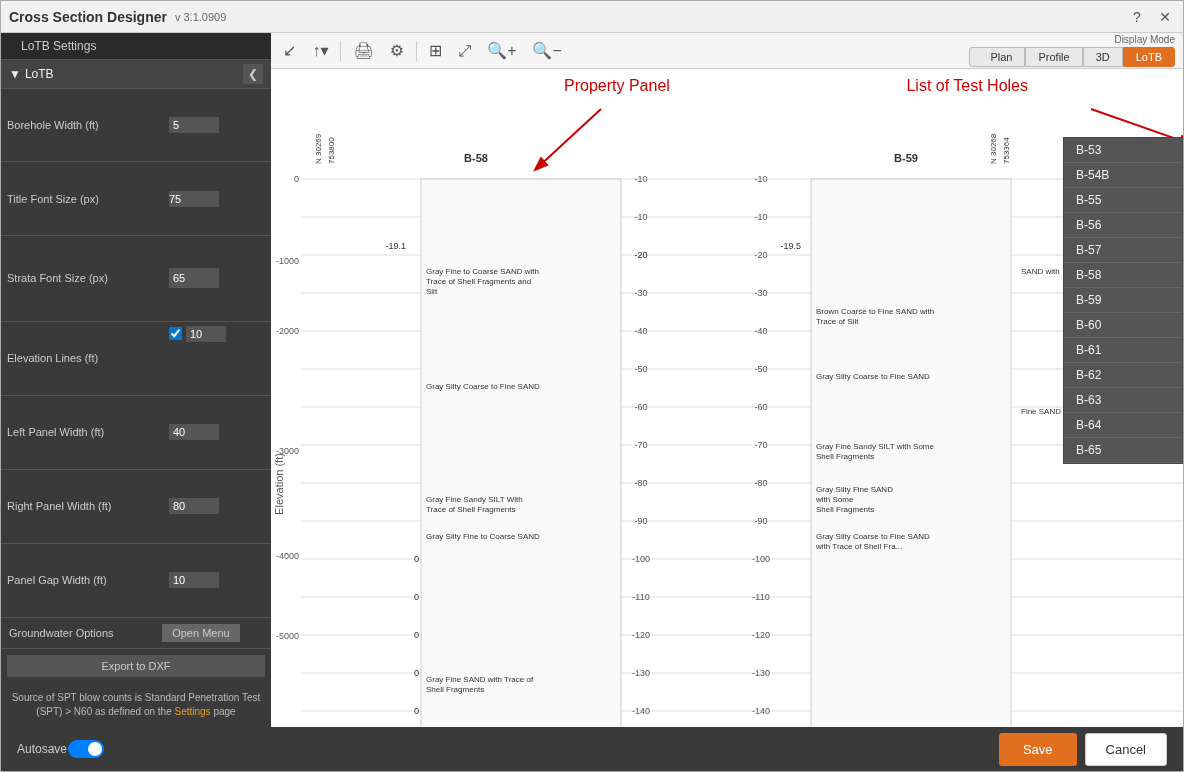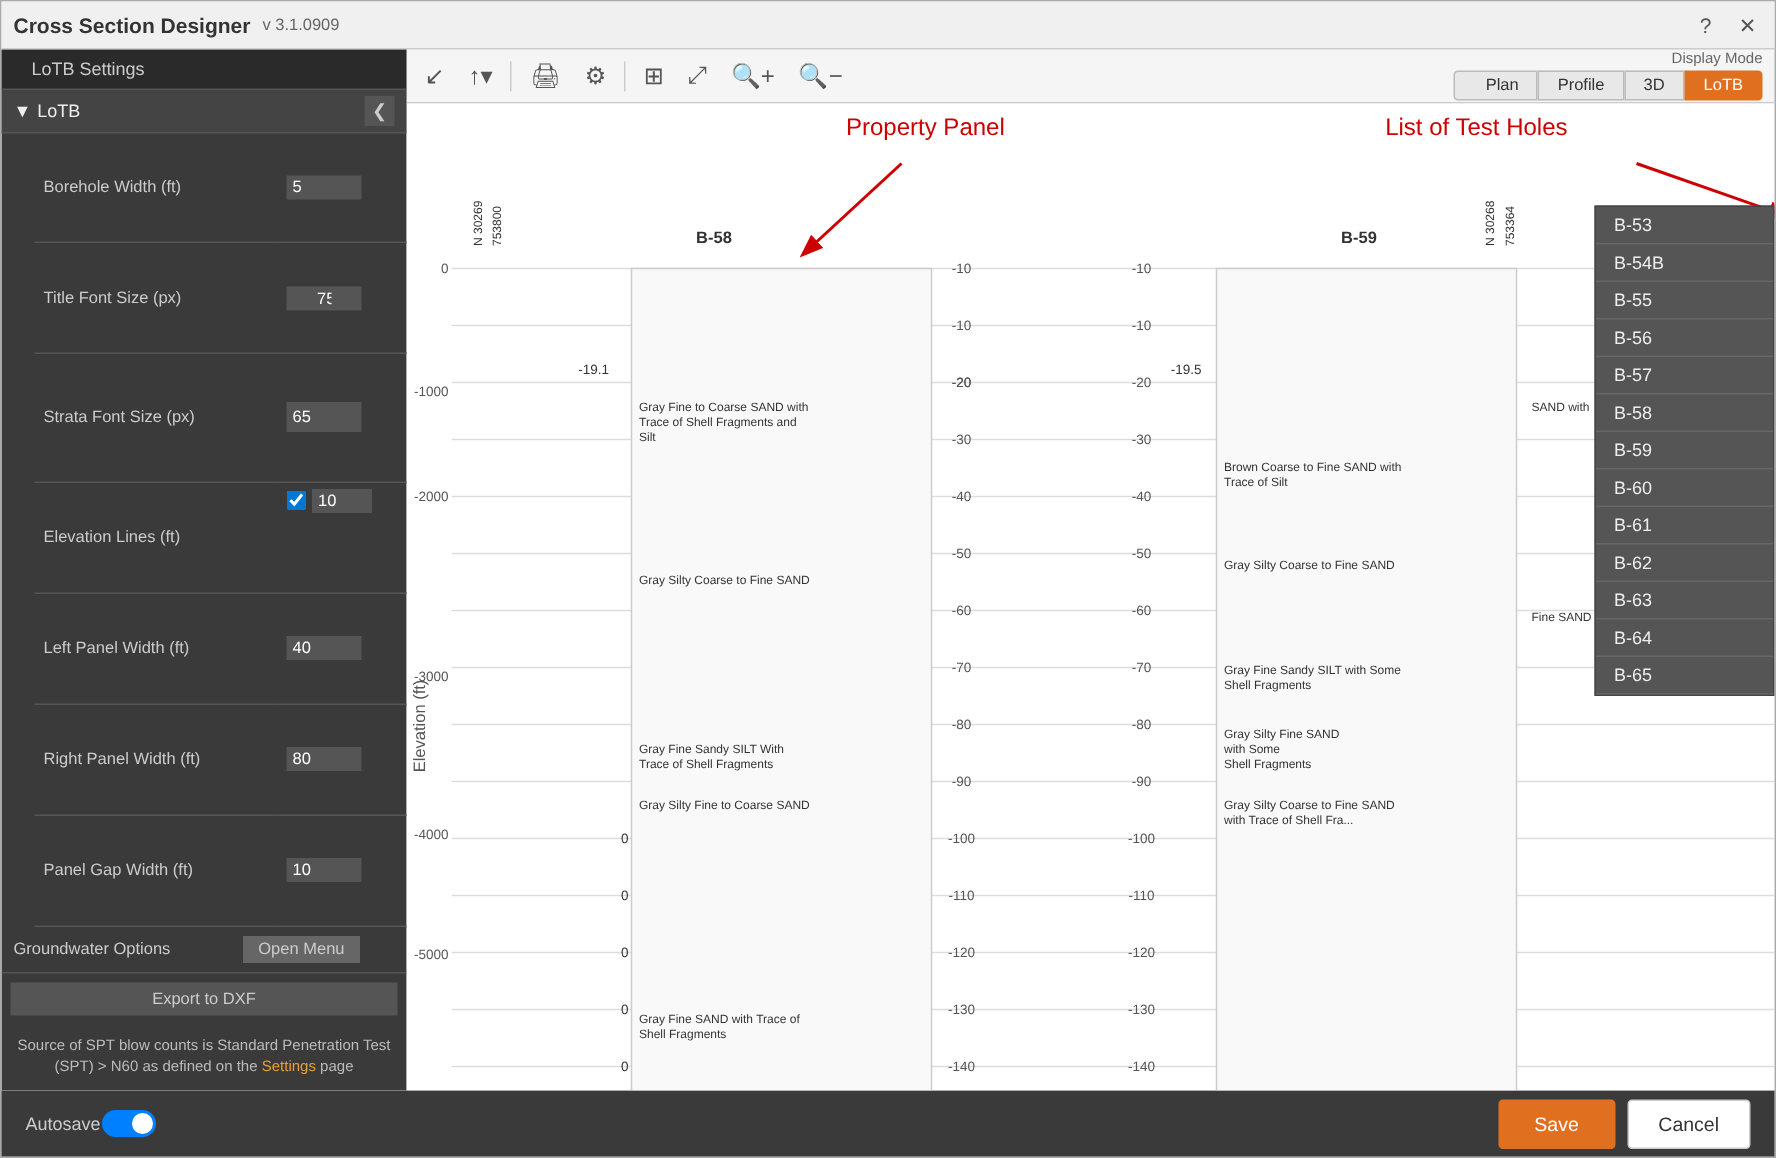--- a/index.html
+++ b/index.html
@@ -16,21 +16,21 @@
 
     .main-content { display: flex; flex: 1; overflow: hidden; }
 
     
     .sidebar { width: 270px; background: #3a3a3a; color: #ddd; display: flex; flex-direction: column; flex-shrink: 0; }
     .sidebar-header { background: #2a2a2a; padding: 6px 20px; font-size: 12px; color: #ccc; border-bottom: 1px solid #555; }
     .sidebar-lotb { background: #444; padding: 4px 8px; display: flex; align-items: center; justify-content: space-between; border-bottom: 1px solid #555; }
     .sidebar-lotb-label { color: #eee; font-size: 12px; display: flex; align-items: center; gap: 4px; }
     .collapse-btn { background: #555; border: none; color: #ccc; width: 20px; height: 20px; cursor: pointer; font-size: 12px; display: flex; align-items: center; justify-content: center; }
 
-    .property-table { width: 100%; border-collapse: collapse; flex: 1; margin-left: 22px; }
+    .property-table { width: 100%; border-collapse: collapse; flex: 1; }
     .property-table tr { border-bottom: 1px solid #555; }
     .property-table td { padding: 4px 6px; vertical-align: middle; }
     .prop-label { color: #ccc; font-size: 11px; width: 60%; }
     .prop-value { color: #fff; font-size: 11px; width: 40%; }
     .prop-value input[type="text"] { background: #555; border: none; color: #fff; width: 50px; padding: 2px 4px; font-size: 11px; }
     .prop-value.with-check { display: flex; align-items: center; gap: 4px; }
     .prop-value input[type="checkbox"] { accent-color: #0078d4; }
 
     .open-menu-btn { background: #666; border: none; color: #ccc; padding: 3px 10px; cursor: pointer; font-size: 11px; }
 
@@ -105,21 +105,21 @@
 
         <tr>
               <td class="prop-label">Borehole Width (ft)</td>
         <td class="prop-value">
           <input type="text" value="5" style="width: 50px; background: rgb(85, 85, 85); border: none; color: rgb(255, 255, 255); padding: 2px 4px; font-size: 11px;">
         </td>
             </tr>
             <tr>
               <td class="prop-label">Title Font Size (px)</td>
         <td class="prop-value">
-          <input type="text" value="75" style="width: 50px; background: rgb(85, 85, 85); border: none; color: rgb(255, 255, 255); padding: 2px 20px; font-size: 11px;">
+          <input type="text" value="75" style="width: 50px; background: rgb(85, 85, 85); border: none; color: rgb(255, 255, 255); padding: 2px 0; font-size: 11px;">
         </td>
             </tr>
             <tr>
               <td class="prop-label">Strata Font Size (px)</td>
         <td class="prop-value">
           <input type="text" value="65" style="width: 50px; background: rgb(85, 85, 85); border: none; color: rgb(255, 255, 255); padding: 4px 4px; font-size: 11px;">
         </td>
             </tr>
             <tr>
               <td class="prop-label">Elevation Lines (ft)</td>
@@ -194,21 +194,21 @@
             <button class="mode-btn active">LoTB</button>
           </div>
         </div>
       </div>
 
       <div class="relative-container" style="position:relative; flex:1; overflow:hidden; background:#fff;">
 
         <div class="annotation" style="top:8px; left:260px; font-size:16px;margin-left:33px;">
           <span>Property Panel</span>
         </div>
-        <div class="annotation" style="top:8px; right:138px; font-size:16px;">
+        <div class="annotation" style="top:8px; right:155px; font-size:16px;">
           <span>List of Test Holes</span>
         </div>
 
         <svg style="position:absolute;top:0;left:0;width:100%;height:100%;pointer-events:none;z-index:5;">
 
           <line x1="330" y1="40" x2="265" y2="100" stroke="#cc0000" stroke-width="2" marker-end="url(#arrow)"></line>
           <defs>
             <marker id="arrow" markerWidth="8" markerHeight="8" refX="6" refY="3" orient="auto">
               <path d="M0,0 L0,6 L8,3 z" fill="#cc0000"></path>
             </marker>

